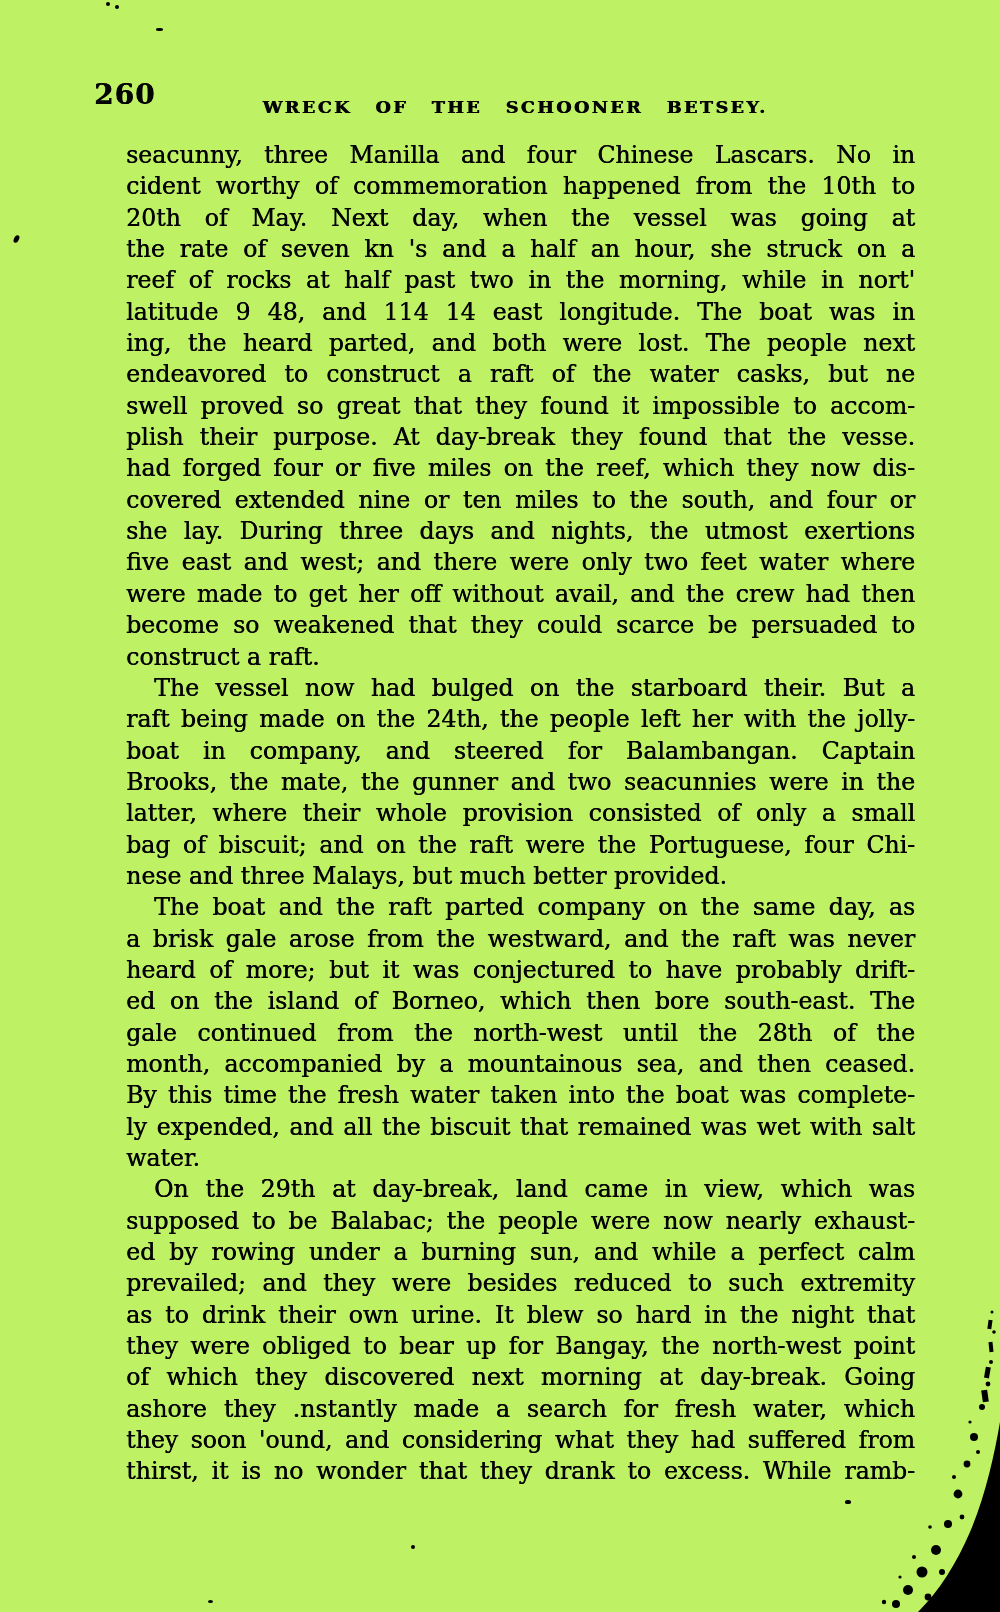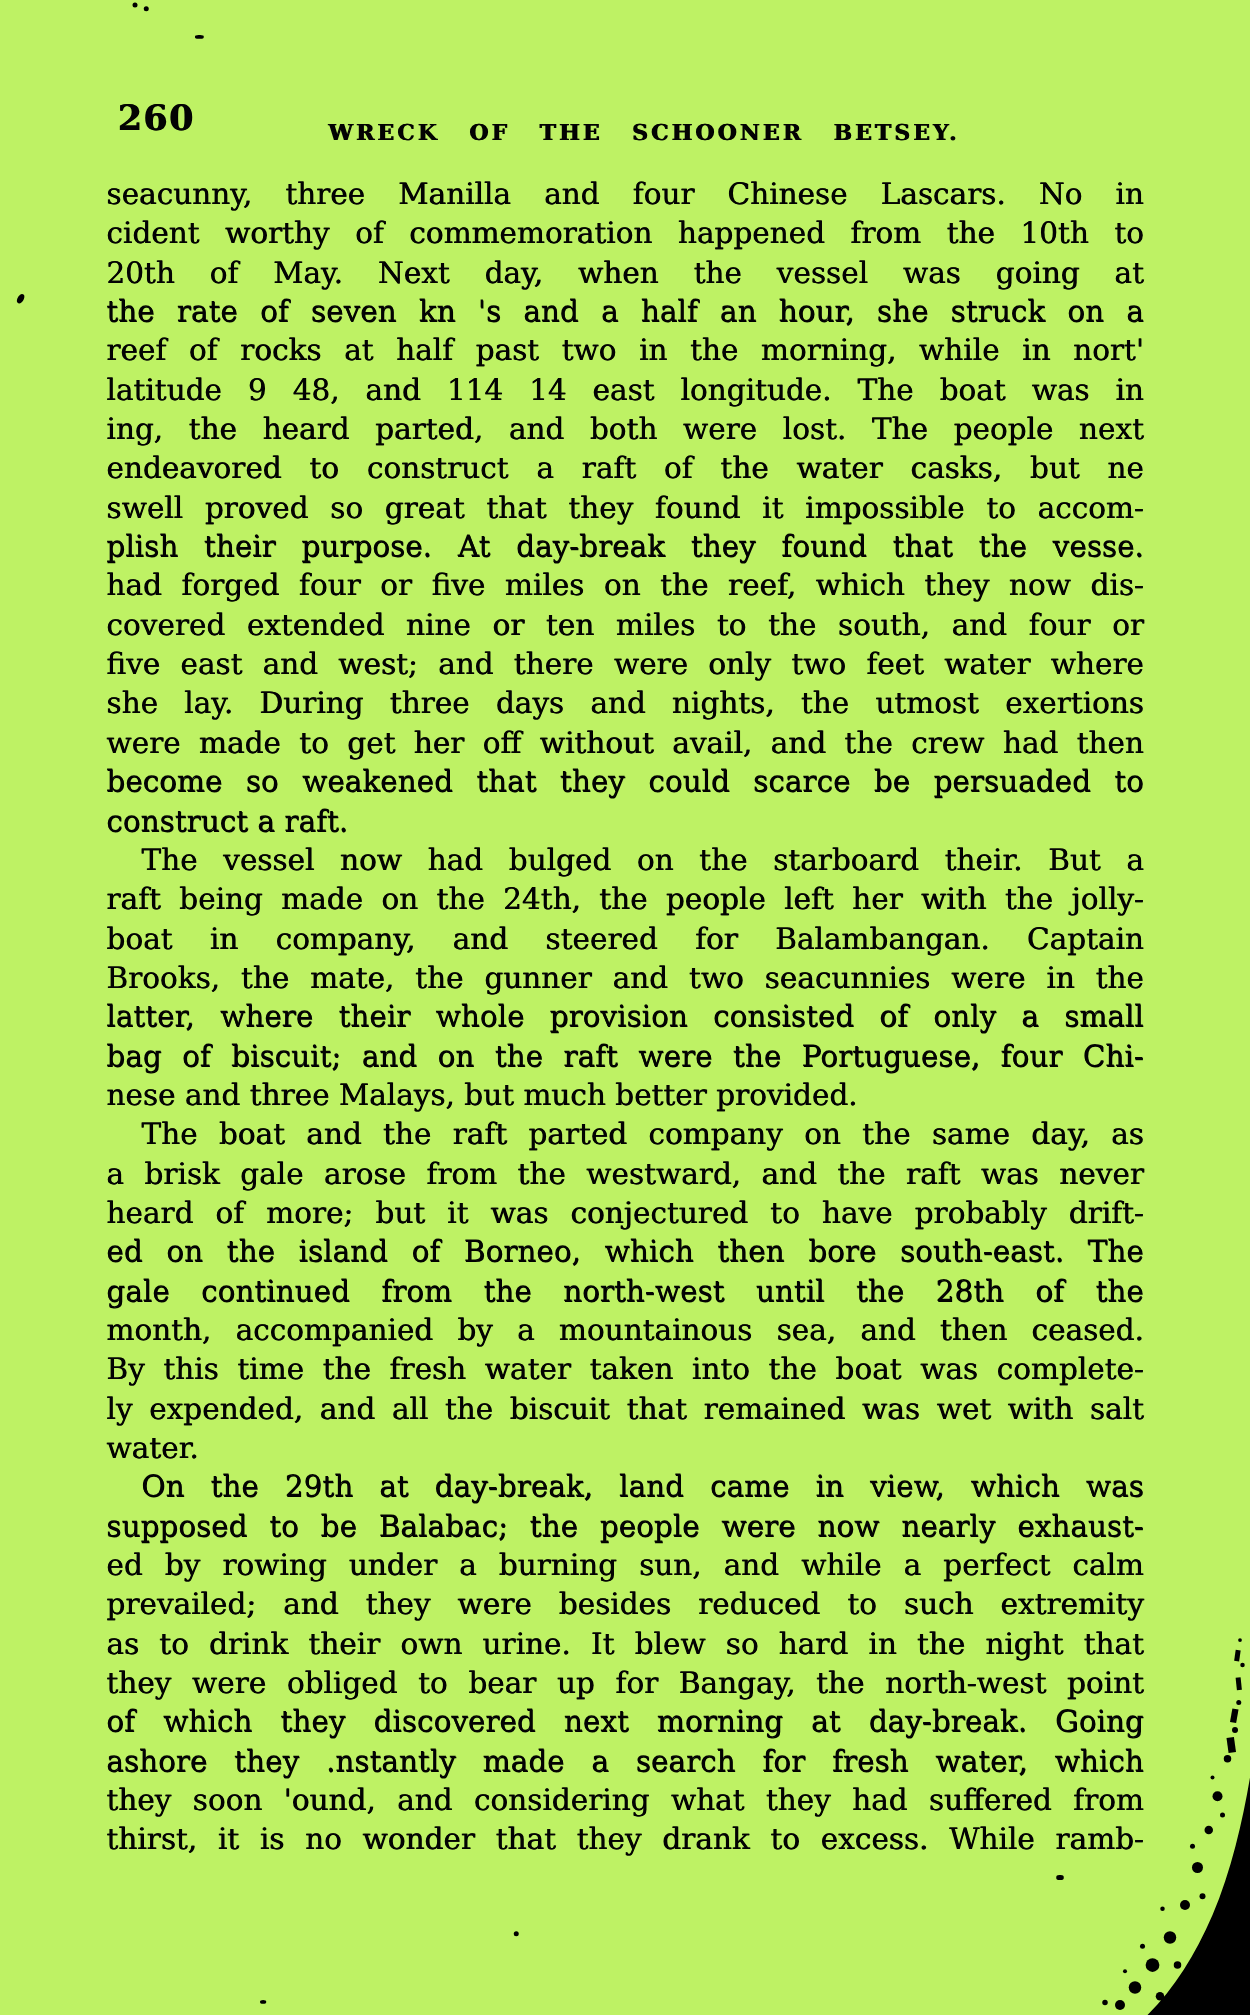--- a/index.html
+++ b/index.html
@@ -45,20 +45,21 @@
     width: 830px;
     font-size: 23.6px;
     line-height: 31.35px;
     text-shadow: 0.45px 0.2px 0 #000;
   }
   .line {
     height: 31.35px;
     text-align: justify;
     text-align-last: justify;
     white-space: nowrap;
+    margin-left: 41px;
   }
   .line.noj { text-align-last: left; white-space: normal; }
   .line.indent { text-indent: 28px; }
   
   .speck {
     position: absolute;
     background: #000;
     border-radius: 50%;
   }
   .corner-noise {
@@ -81,22 +82,22 @@
       <div class="line">20th of May.  Next day, when the vessel was going at</div>
       <div class="line">the rate of seven kn 's and a half an hour, she struck on a</div>
       <div class="line">reef of rocks at half past two in the morning, while in nort'</div>
       <div class="line">latitude 9 48, and 114 14 east longitude.  The boat was in</div>
       <div class="line">ing, the heard parted, and both were lost.  The people next</div>
       <div class="line">endeavored to construct a raft of the water casks, but ne</div>
       <div class="line">swell proved so great that they found it impossible to accom-</div>
       <div class="line">plish their purpose.  At day-break they found that the vesse.</div>
       <div class="line">had forged four or five miles on the reef, which they now dis-</div>
       <div class="line">covered extended nine or ten miles to the south, and four or</div>
+      <div class="line">she lay.  During three days and nights, the utmost exertions</div>
       <div class="line">five east and west; and there were only two feet water where</div>
-      <div class="line">she lay.  During three days and nights, the utmost exertions</div>
       <div class="line">were made to get her off without avail, and the crew had then</div>
       <div class="line">become so weakened that they could scarce be persuaded to</div>
       <div class="line noj">construct a raft.</div>
       <div class="line indent">The vessel now had bulged on the starboard their.  But a</div>
       <div class="line">raft being made on the 24th, the people left her with the jolly-</div>
       <div class="line">boat in company, and steered for Balambangan.  Captain</div>
       <div class="line">Brooks, the mate, the gunner and two seacunnies were in the</div>
       <div class="line">latter, where their whole provision consisted of only a small</div>
       <div class="line">bag of biscuit; and on the raft were the Portuguese, four Chi-</div>
       <div class="line noj">nese and three Malays, but much better provided.</div>

